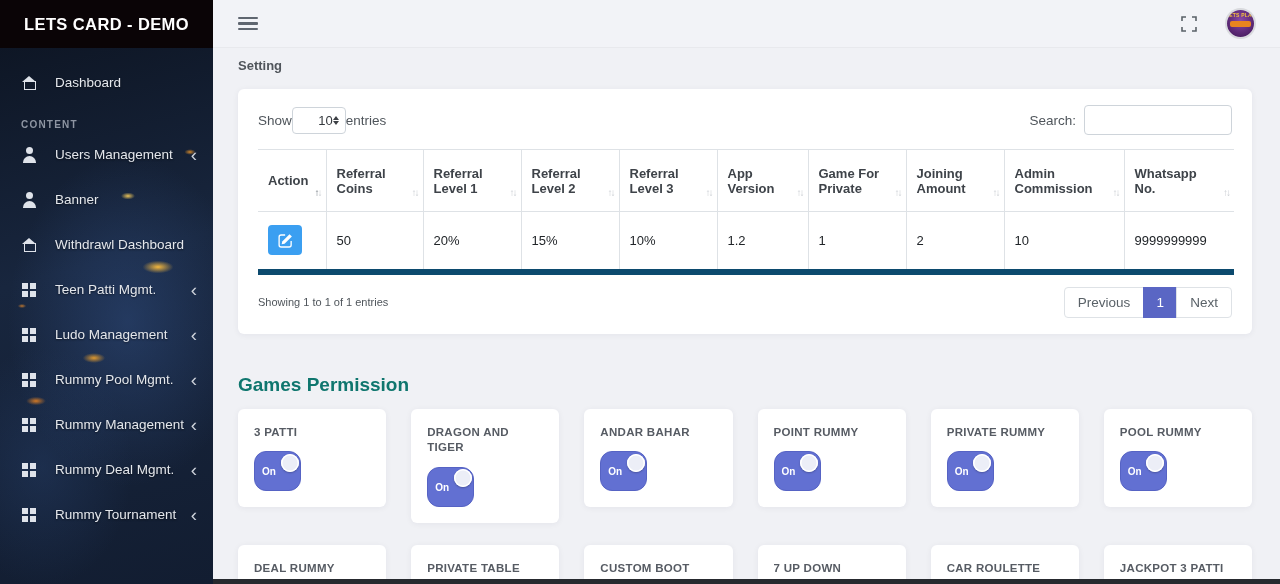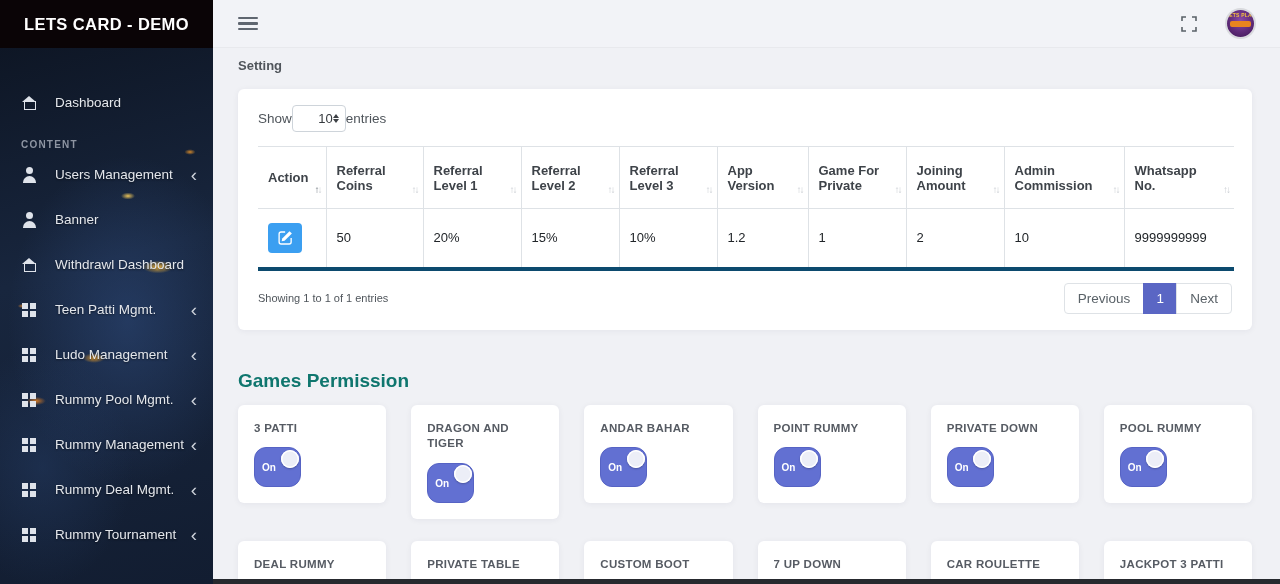--- a/index.html
+++ b/index.html
@@ -14,21 +14,21 @@
       radial-gradient(14px 6px at 36px 401px, rgba(255,140,30,.8), transparent 70%),
       radial-gradient(10px 5px at 128px 196px, rgba(255,210,90,.9), transparent 70%),
       radial-gradient(8px 4px at 190px 152px, rgba(255,160,40,.8), transparent 70%),
       radial-gradient(6px 3px at 22px 306px, rgba(255,150,40,.7), transparent 70%),
       radial-gradient(160px 220px at 60% 55%, rgba(52,84,140,.45), transparent 75%),
       radial-gradient(120px 160px at 20% 80%, rgba(40,66,110,.4), transparent 75%),
       linear-gradient(165deg, #0c1320 0%, #18263e 45%, #121d31 100%);
   }
   .brand { height:48px; background:#0a0406; display:flex; align-items:center; justify-content:center; }
   .brand-title { color:#ffffff; font-size:16.5px; font-weight:bold; letter-spacing:.4px; }
-  .side-nav { padding-top:32px; }
+  .side-nav { padding-top:12px; }
   .nav-item { height:45px; display:flex; align-items:center; padding:0 16px 0 21px; cursor:pointer; }
   .nav-item .nav-label { color:#e4e7ec; font-size:13.5px; margin-left:17px; flex:1; text-shadow:0 1px 2px rgba(0,0,0,.5); }
   .nav-chevron { color:#cdd2da; font-size:19px; line-height:14px; font-weight:400; }
   .section-label { color:#8e95a2; font-size:10px; letter-spacing:1.2px; font-weight:bold; margin:14px 0 2px 21px; }
 
   
   .s-ico { width:17px; height:16px; position:relative; flex:none; }
   .ico-home::before { content:""; position:absolute; top:1px; left:1px; width:0; height:0;
     border-left:7px solid transparent; border-right:7px solid transparent; border-bottom:6px solid #dfe3ea; }
   .ico-home::after { content:""; position:absolute; bottom:1px; left:3px; width:10px; height:8px;
@@ -67,21 +67,21 @@
   .spinner .up { border-bottom:4px solid #3c4045; }
   .spinner .dn { border-top:4px solid #3c4045; }
   .search-group { margin-left:auto; display:flex; align-items:center; gap:8px; color:#4f555b; font-size:13.5px; }
   .search-input { width:148px; height:30px; border:1px solid #ced4da; border-radius:4px; background:#fff; padding:0 8px; font-size:13px; }
 
   table.data { border-collapse:collapse; table-layout:fixed; width:976px; }
   table.data th, table.data td { border-left:1px solid #dee2e6; font-size:13px; text-align:left; }
   table.data th:first-child, table.data td:first-child { border-left:none; }
   table.data thead th { border-top:1px solid #dee2e6; border-bottom:1px solid #dee2e6;
     color:#3e4349; font-weight:bold; padding:10px 20px 10px 10px; height:62px; position:relative; vertical-align:middle; }
-  table.data tbody td { border-bottom:4px solid #0c4a6e; padding:10px; height:60px; color:#212529; vertical-align:middle; }
+  table.data tbody td { border-bottom:6px solid #0c4a6e; padding:10px; height:60px; color:#212529; vertical-align:middle; }
   .sort { position:absolute; right:5px; bottom:13px; font-size:10px; letter-spacing:-2px; color:#c9cdd2; }
   .sort .on { color:#6c757d; }
   .edit-btn { width:34px; height:30px; background:#3b9ff1; border:none; border-radius:4px; cursor:pointer;
     display:flex; align-items:center; justify-content:center; }
 
   .table-footer { display:flex; align-items:center; margin-top:12px; }
   .summary { font-size:11px; color:#4f555b; }
   .pagination { margin-left:auto; display:flex; }
   .page-btn { border:1px solid #dee2e6; background:#fff; color:#5a6268; font-size:13.5px; padding:7px 13px;
     cursor:pointer; margin-left:-1px; }
@@ -187,20 +187,24 @@
       <div class="show-group">
         <span>Show</span>
         <div class="page-size">
           <span class="val">10</span>
           <span class="spinner">
               <i class="up"></i>
               <i class="dn"></i>
             </span>
         </div>
         <span>entries</span>
+      </div>
+      <div class="search-group">
+        <span>Search:</span>
+        <input class="search-input" type="text" value="" style="">
       </div>
     </div>
 
     <table class="data">
       <colgroup>
         <col style="width:68px">
           <col style="width:97px">
           <col style="width:98px">
           <col style="width:98px">
           <col style="width:98px">
@@ -282,21 +286,21 @@
         </div>
     </div>
     <div class="game-card">
       <div class="game-title">POINT RUMMY</div>
       <div class="toggle">
           <span class="t-label">On</span>
           <span class="knob"></span>
         </div>
     </div>
     <div class="game-card">
-      <div class="game-title">PRIVATE DOWN</div>
+      <div class="game-title">PRIVATE RUMMY</div>
       <div class="toggle">
           <span class="t-label">On</span>
           <span class="knob"></span>
         </div>
     </div>
     <div class="game-card">
       <div class="game-title">POOL RUMMY</div>
       <div class="toggle">
           <span class="t-label">On</span>
           <span class="knob"></span>

